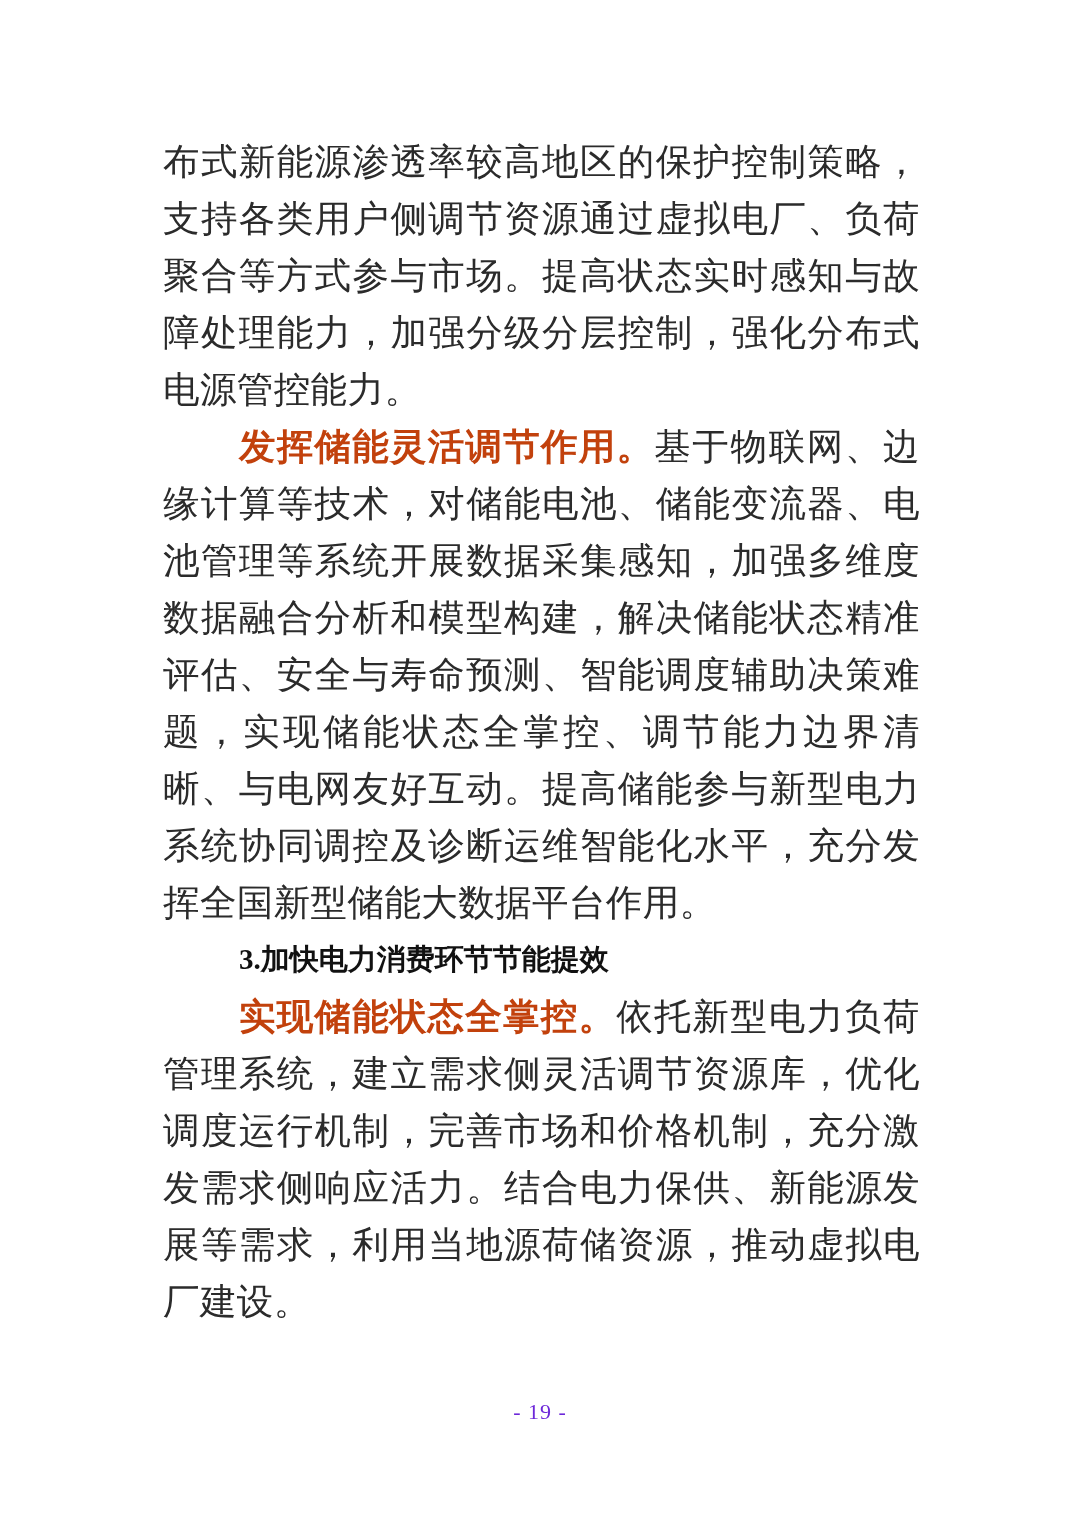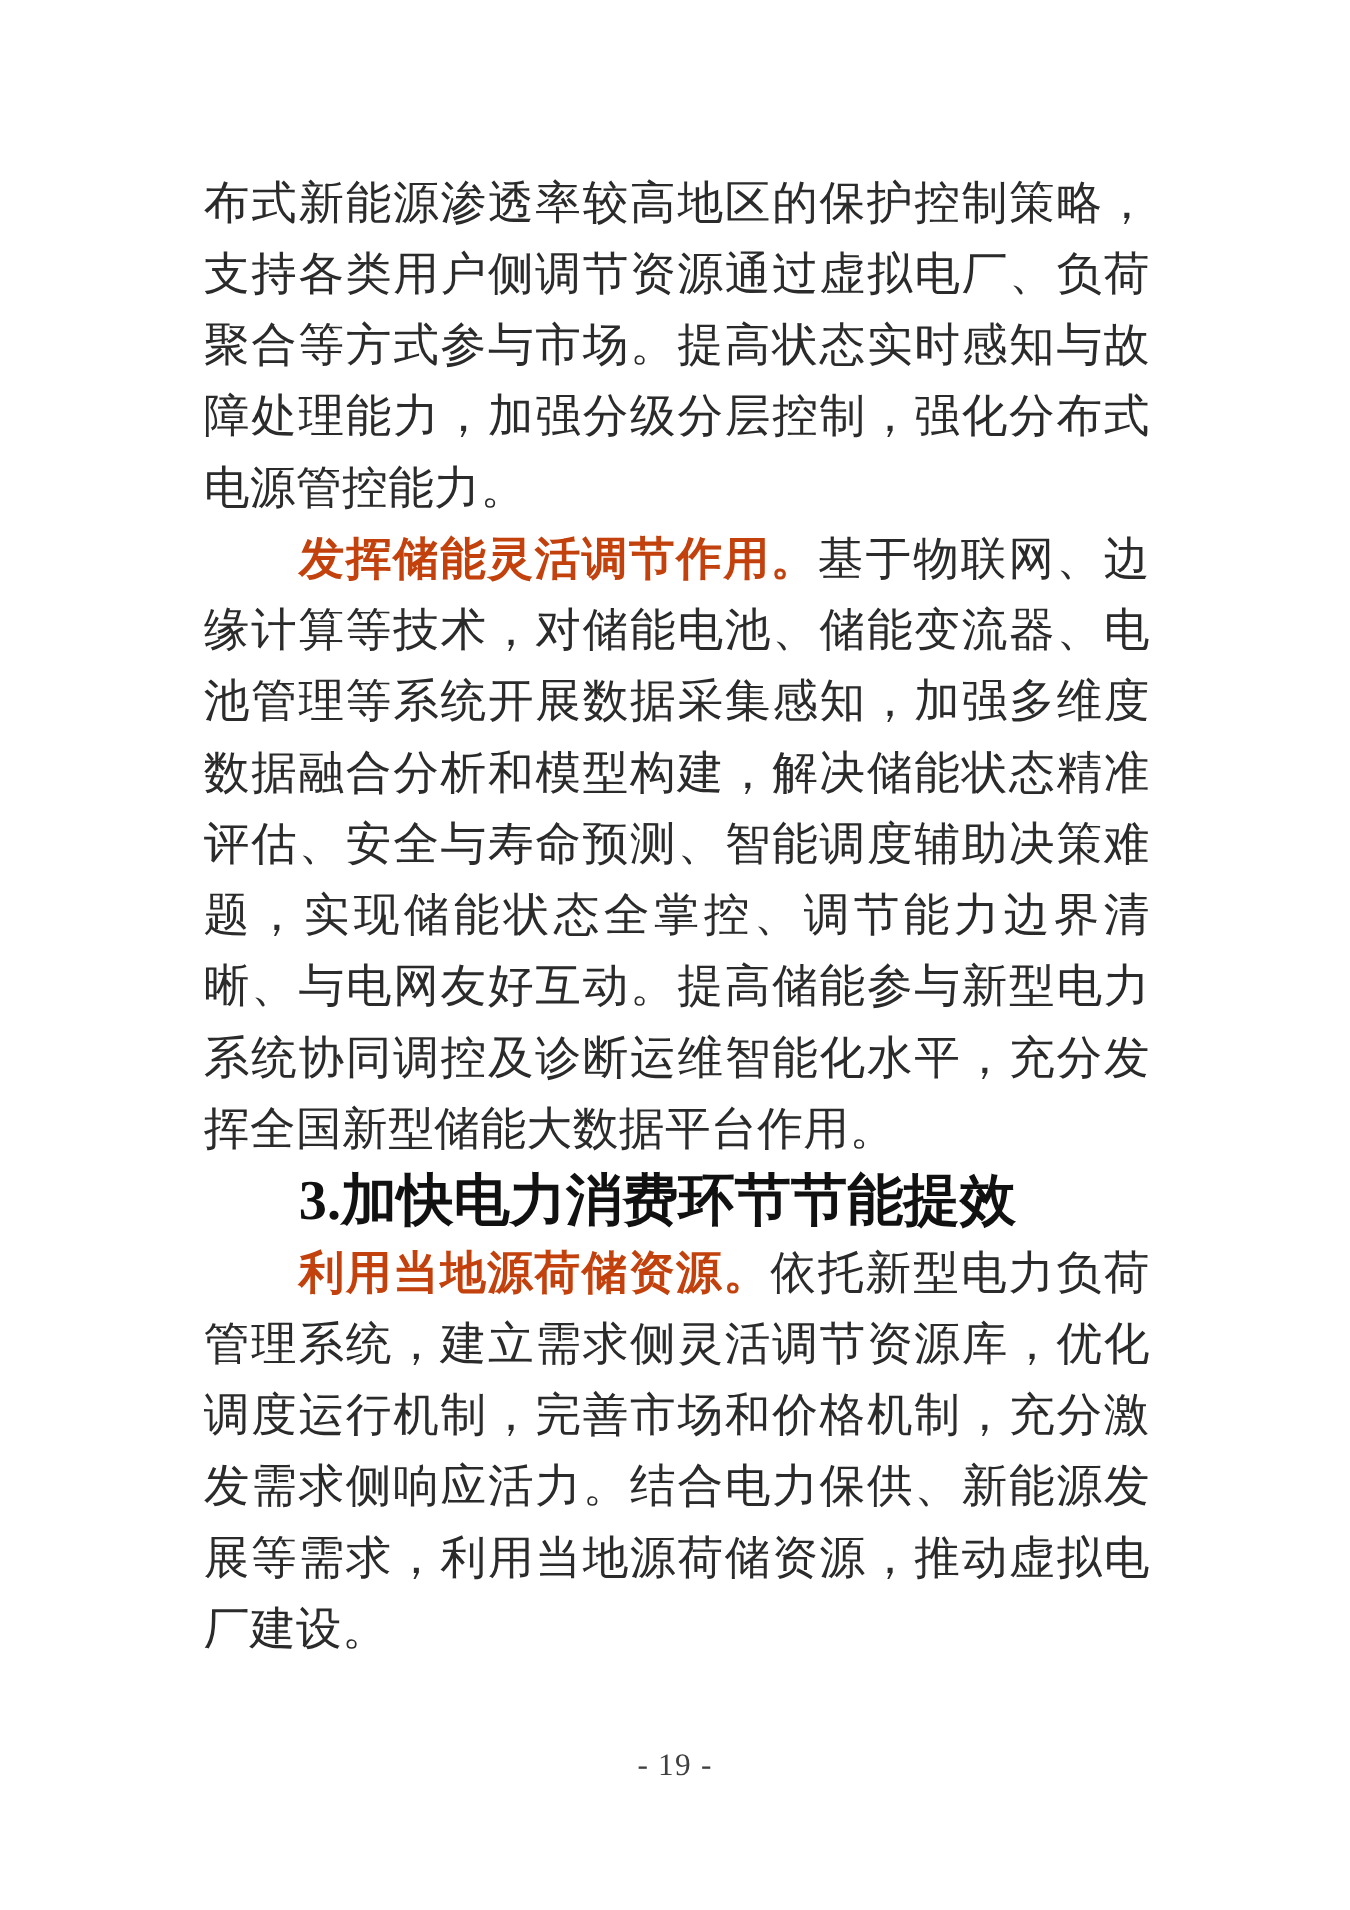--- a/index.html
+++ b/index.html
@@ -53,59 +53,59 @@
   .lead {
     font-weight: bold;
     color: #c2410c;
     font-family: "DejaVu Sans", "Liberation Sans", sans-serif;
     letter-spacing: 0px;
   }
 
   
   .heading {
     margin: 0;
-    font-size: 45px;
+    font-size: 29px;
     line-height: 57px;
     color: #111111;
     font-weight: bold;
     text-indent: 76px;
     text-align: left;
     font-family: "DejaVu Sans", "Liberation Sans", sans-serif;
   }
 
   .heading .num {
     font-family: "Liberation Serif", "DejaVu Serif", serif;
     font-weight: bold;
   }
 
   .page-footer {
     position: absolute;
     left: 0;
     top: 1399px;
     width: 1080px;
     text-align: center;
-    font-size: 25px;
-    color: #404040;
+    font-size: 22px;
+    color: #6d28d9;
     font-family: "Liberation Serif", "DejaVu Serif", serif;
     letter-spacing: 1px;
   }
 </style>
 </head>
 <body>
 
 <div class="page">
 
   <div class="page-body">
 
     <p class="para"><span>布式新能源渗透率较高地区的保护控制策略，支持各类用户侧调节资源通过虚拟电厂、负荷聚合等方式参与市场。提高状态实时感知与故障处理能力，加强分级分层控制，强化分布式电源管控能力。</span></p>
 
     <p class="para indent"><span class="lead">发挥储能灵活调节作用。</span><span>基于物联网、边缘计算等技术，对储能电池、储能变流器、电池管理等系统开展数据采集感知，加强多维度数据融合分析和模型构建，解决储能状态精准评估、安全与寿命预测、智能调度辅助决策难题，实现储能状态全掌控、调节能力边界清晰、与电网友好互动。提高储能参与新型电力系统协同调控及诊断运维智能化水平，充分发挥全国新型储能大数据平台作用。</span></p>
 
 
     <p class="heading"><span class="num">3.</span><span>加快电力消费环节节能提效</span></p>
 
-    <p class="para indent"><span class="lead">利用当地源荷储资源。</span><span>依托新型电力负荷管理系统，建立需求侧灵活调节资源库，优化调度运行机制，完善市场和价格机制，充分激发需求侧响应活力。结合电力保供、新能源发展等需求，利用当地源荷储资源，推动虚拟电厂建设。</span></p>
+    <p class="para indent"><span class="lead">实现储能状态全掌控。</span><span>依托新型电力负荷管理系统，建立需求侧灵活调节资源库，优化调度运行机制，完善市场和价格机制，充分激发需求侧响应活力。结合电力保供、新能源发展等需求，利用当地源荷储资源，推动虚拟电厂建设。</span></p>
 
   </div>
 
   <div class="page-footer">- 19 -</div>
 
 </div>
 
 </body></html>

